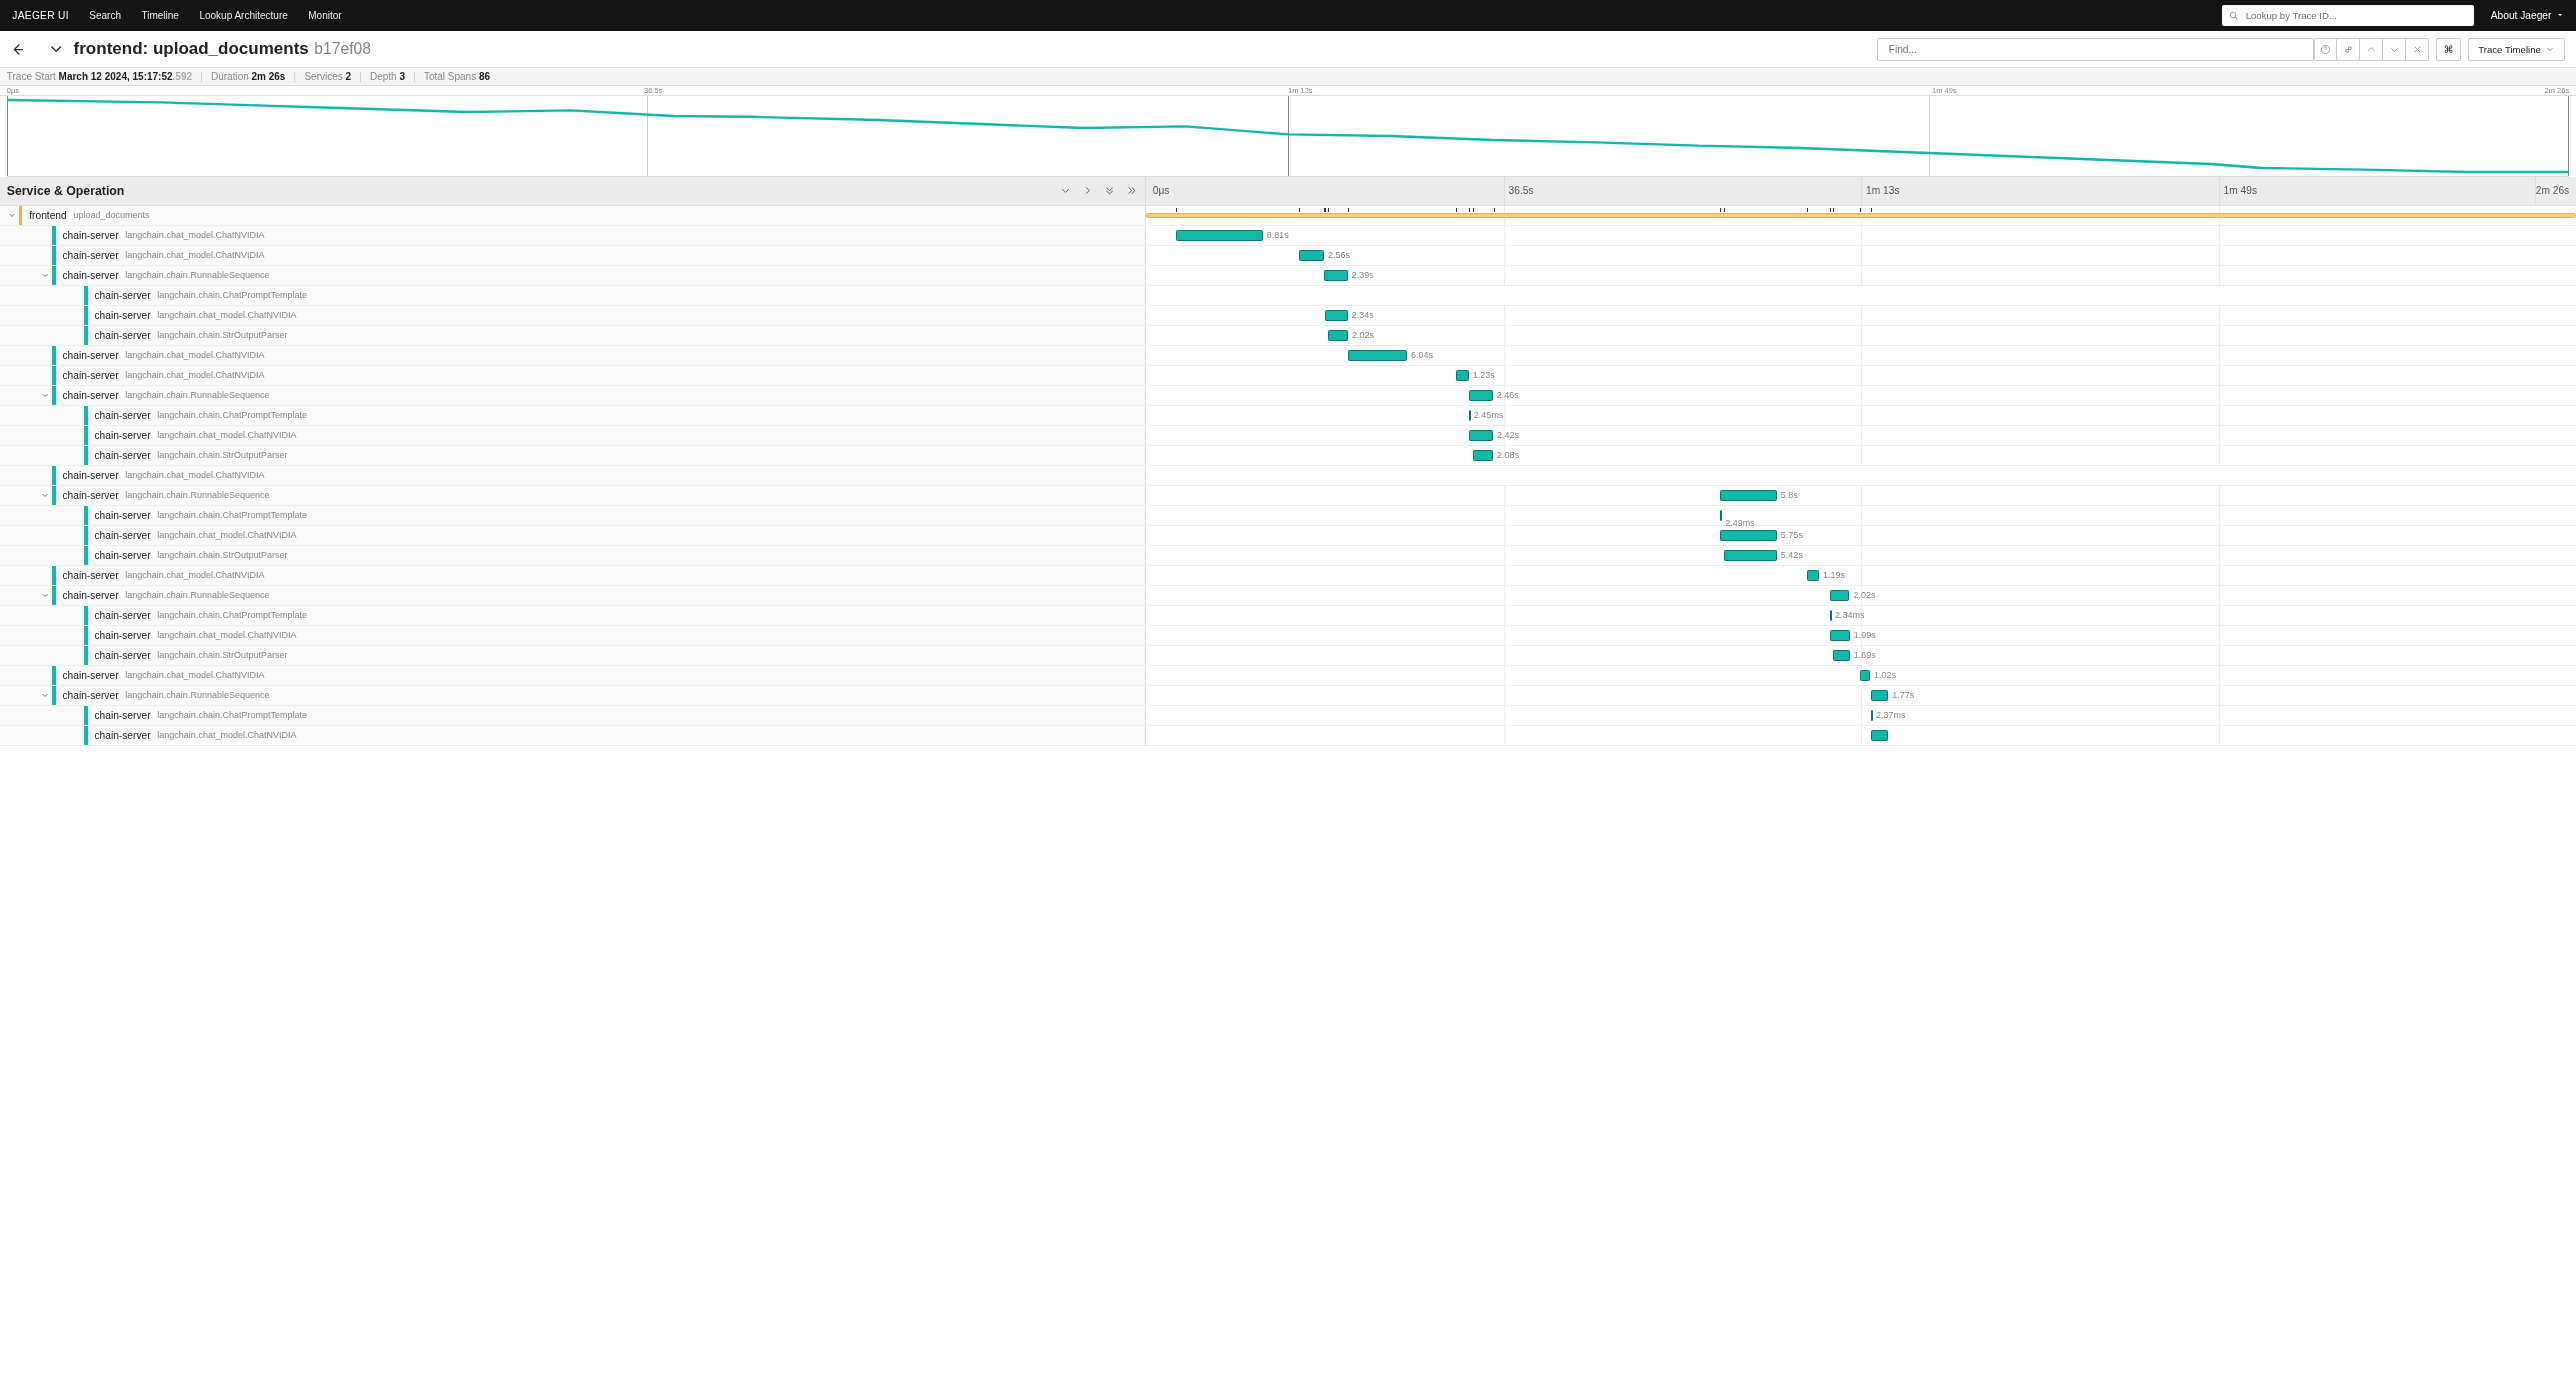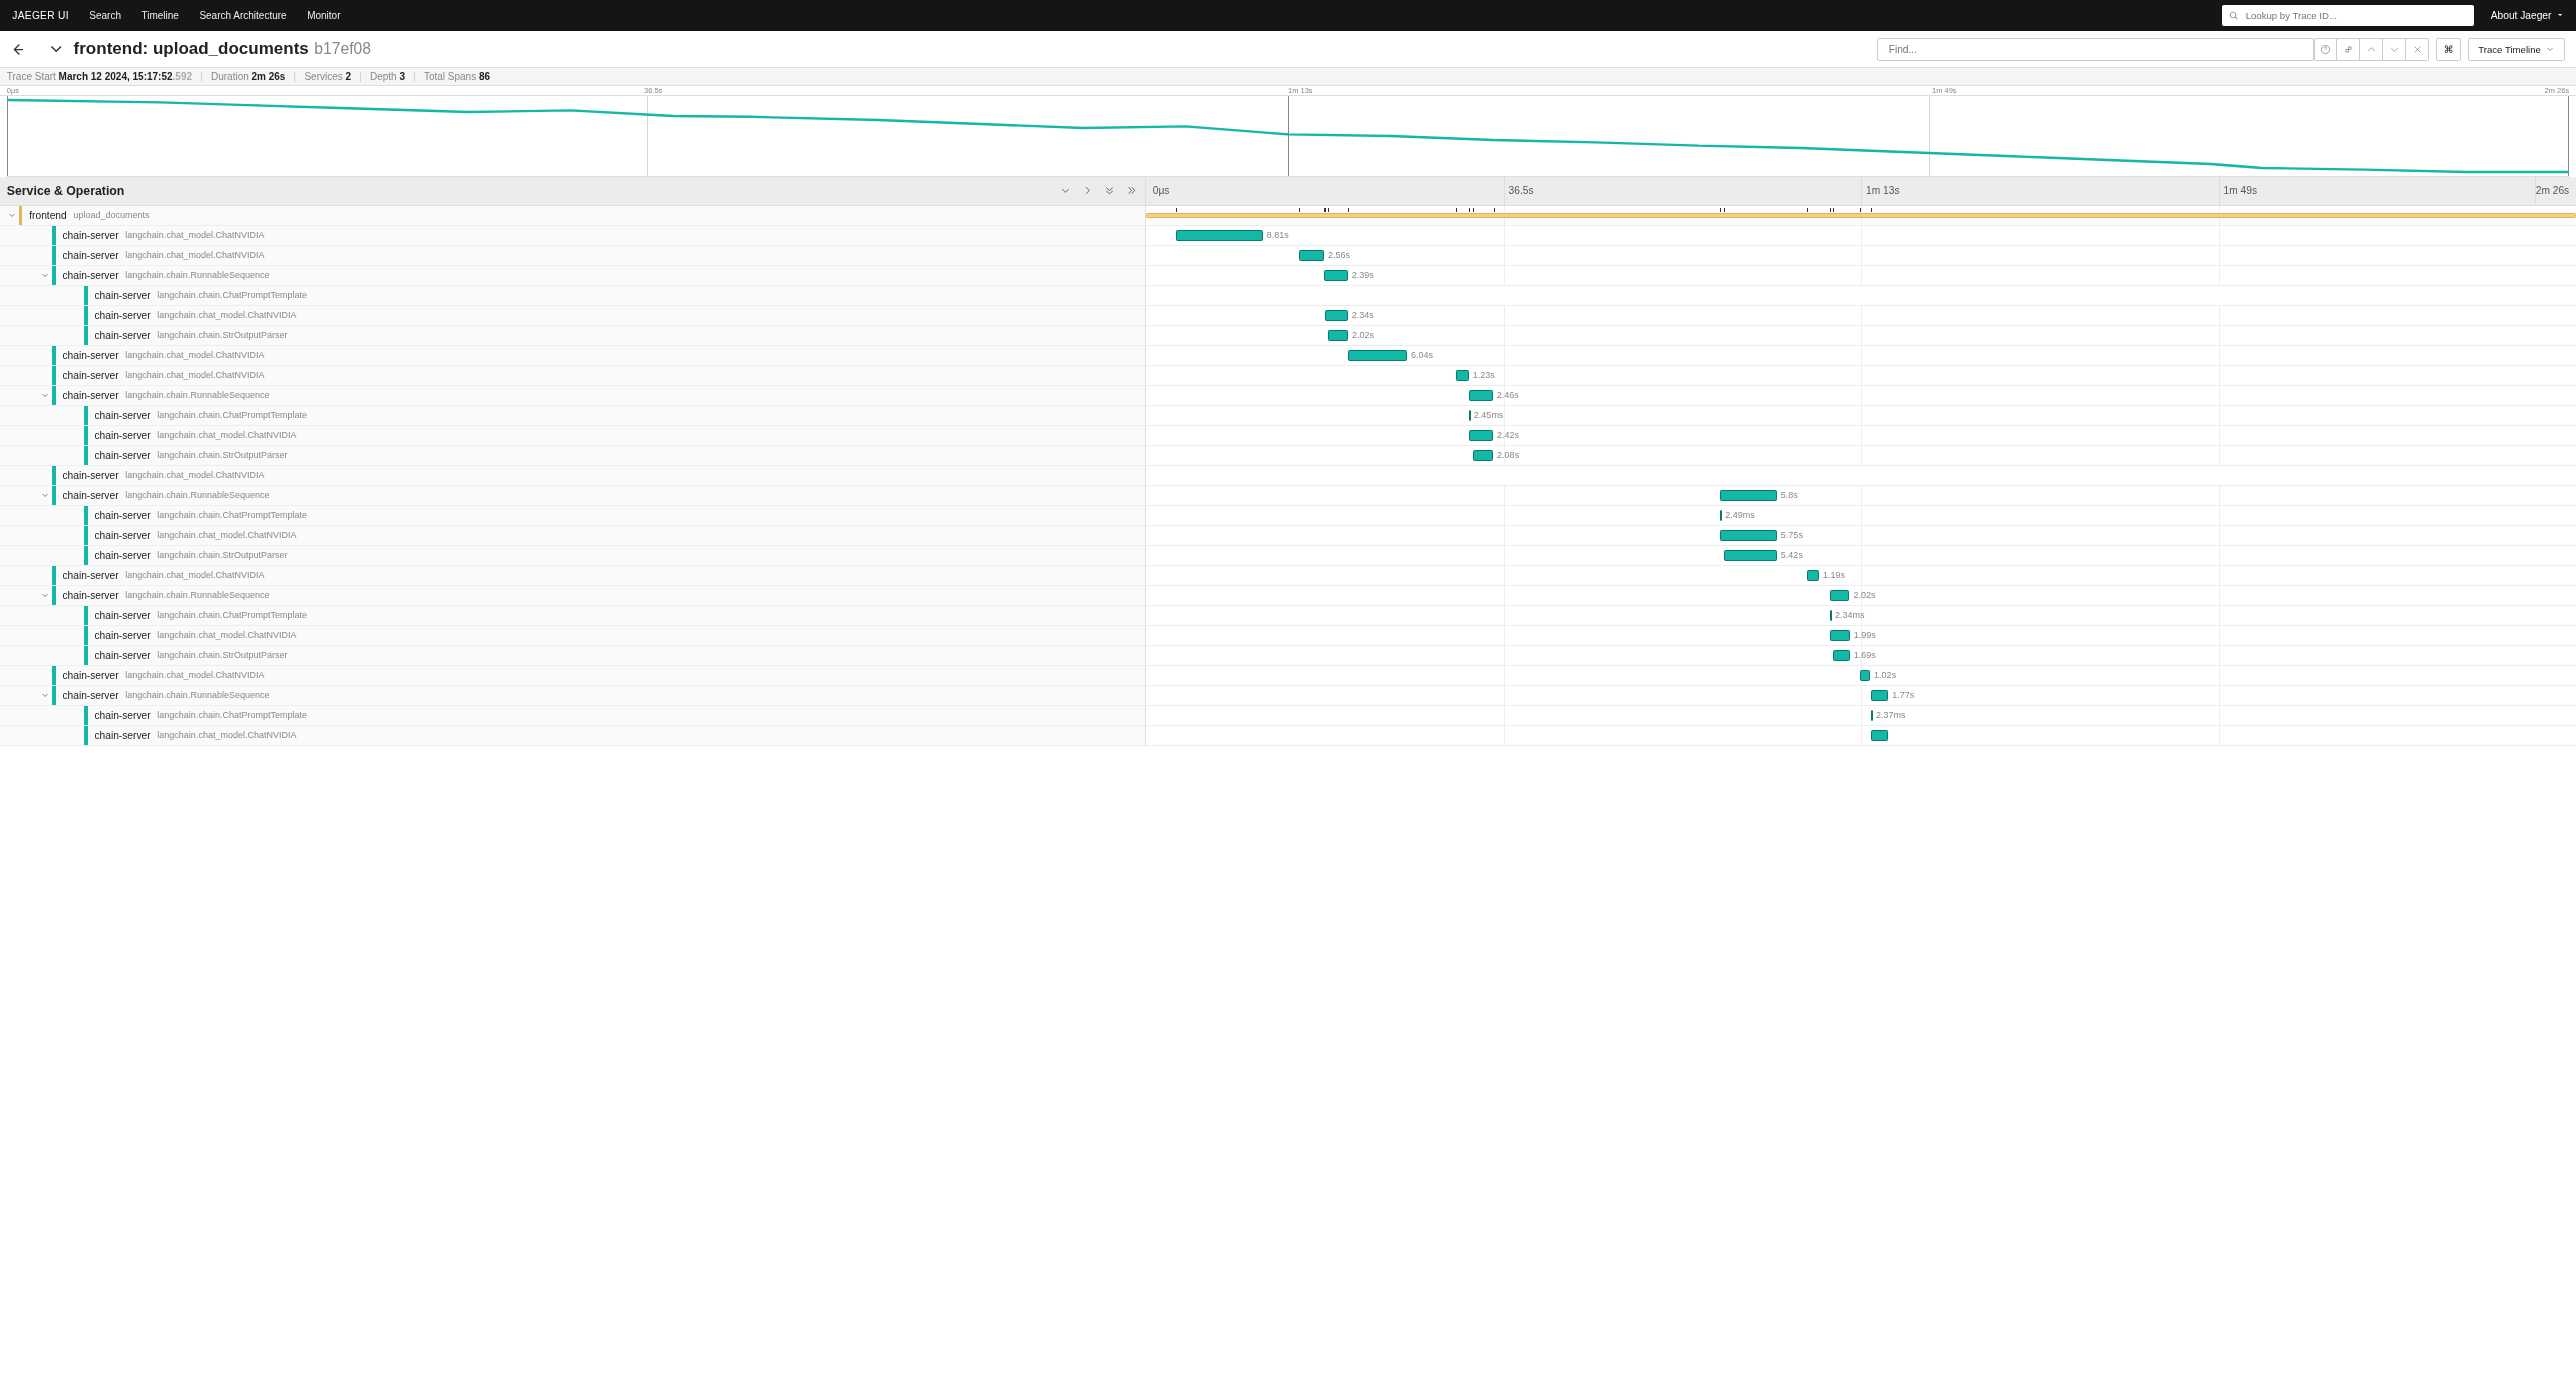--- a/index.html
+++ b/index.html
@@ -93,21 +93,21 @@
   .row .markers{position:absolute;top:2.7px;height:14.3px;}
   .row .markers .m{position:absolute;top:0;bottom:0;width:0.7px;background:#333;}
 </style>
 </head>
 <body>
 
 <div class="topnav">
   <span class="brand">JAEGER UI</span>
   <span class="navlink">Search</span>
   <span class="navlink">Timeline</span>
-  <span class="navlink">Search Architecture</span>
+  <span class="navlink">Lookup Architecture</span>
   <span class="navlink">Monitor</span>
   <span class="spacer"></span>
   <div class="lookup">
     <svg viewBox="0 0 24 24">
         <path d="M10 2a8 8 0 105.3 14l5 5 1.4-1.4-5-5A8 8 0 0010 2zm0 2a6 6 0 110 12 6 6 0 010-12z"></path>
       </svg>
     <input placeholder="Lookup by Trace ID..." style="">
   </div>
   <div class="about">
     <span>About Jaeger</span>
@@ -513,21 +513,21 @@
         <span style="width: 12.3px;"></span>
         <div class="colorbar" style="background: rgb(20, 184, 166);"></div>
         <span class="svc">chain-server</span>
         <span class="op">langchain.chain.ChatPromptTemplate</span>
       </div>
       <div class="right">
         <div class="grid" style="left: 25%;"></div>
         <div class="grid" style="left: 50%;"></div>
         <div class="grid" style="left: 75%;"></div>
         <div class="bar teal" style="left: 40.137%; width: 0.08%;"></div>
-        <span class="dur" style="left: calc(40.217% + 4.1px);">2.49ms</span>
+        <span class="dur" style="left: calc(40.217% + 4.1px); margin-top: 8px;">2.49ms</span>
       </div>
     </div>
     <div class="row">
       <div class="left" style="padding-left: 72px;">
         <span style="width: 12.3px;"></span>
         <div class="colorbar" style="background: rgb(20, 184, 166);"></div>
         <span class="svc">chain-server</span>
         <span class="op">langchain.chat_model.ChatNVIDIA</span>
       </div>
       <div class="right">

